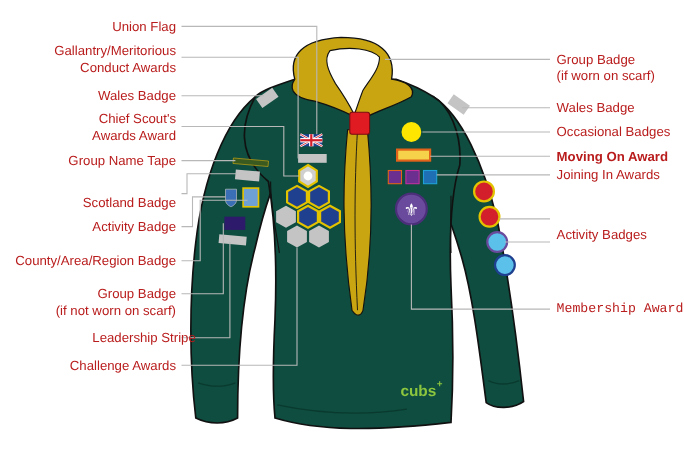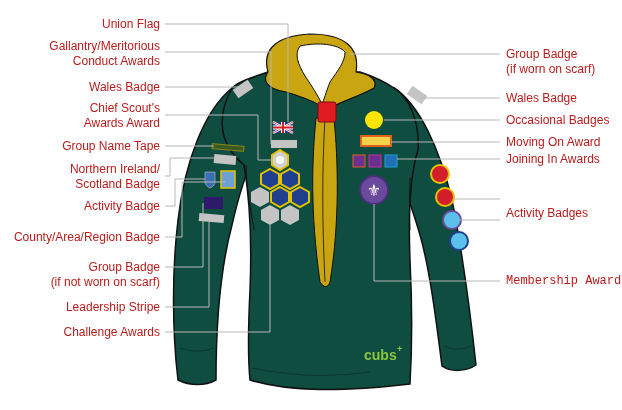--- a/index.html
+++ b/index.html
@@ -121,28 +121,28 @@
     <polyline points="459,220 500,220"></polyline>
     <polyline points="374,204 374,281 500,281"></polyline>
   </g>
 </svg>
 
 <div class="lbl left" style="right:462px; top:17px;"><span>Union Flag</span></div>
 <div class="lbl left" style="right:462px; top:39px;"><span>Gallantry/Meritorious</span><br><span>Conduct Awards</span></div>
 <div class="lbl left" style="right:462px; top:80px;"><span>Wales Badge</span></div>
 <div class="lbl left" style="right:462px; top:101px;"><span>Chief Scout's</span><br><span>Awards Award</span></div>
 <div class="lbl left" style="right:462px; top:139px;"><span>Group Name Tape</span></div>
-<div class="lbl left" style="right:462px; top:162px;"><span>Northern Ireland/</span><br><span>Scotland Badge</span></div>
+<div class="lbl left" style="right:462px; top:162px;"><br><span>Scotland Badge</span></div>
 <div class="lbl left" style="right:462px; top:199px;"><span>Activity Badge</span></div>
 <div class="lbl left" style="right:462px; top:230px;"><span>County/Area/Region Badge</span></div>
 <div class="lbl left" style="right:462px; top:260px;"><span>Group Badge</span><br><span>(if not worn on scarf)</span></div>
-<div class="lbl left" style="right:462px; top:300px;"><span>Leadership Stripe</span></div>
+<div class="lbl left" style="right:444px; top:300px;"><span>Leadership Stripe</span></div>
 <div class="lbl left" style="right:462px; top:325px;"><span>Challenge Awards</span></div>
 
 <div class="lbl right" style="left:506px; top:47px;"><span>Group Badge</span><br><span>(if worn on scarf)</span></div>
 <div class="lbl right" style="left:506px; top:91px;"><span>Wales Badge</span></div>
 <div class="lbl right" style="left:506px; top:113px;"><span>Occasional Badges</span></div>
-<div class="lbl right" style="left:506px; top:135px;"><span>Moving On Award</span></div>
+<div class="lbl right" style="left:506px; top:135px;font-weight:bold;"><span>Moving On Award</span></div>
 <div class="lbl right" style="left:506px; top:152px;"><span>Joining In Awards</span></div>
 <div class="lbl right" style="left:506px; top:191px;"><br><span>Activity Badges</span></div>
 <div class="lbl right" style="left:506px; top:274px;font-family:Liberation Mono, monospace;"><span>Membership Award</span></div>
 
 </div>
 
 </body></html>

